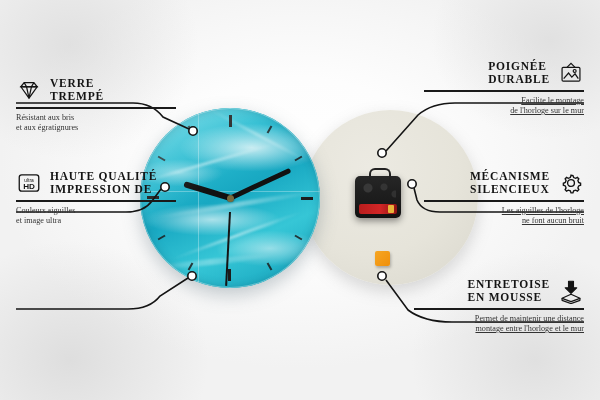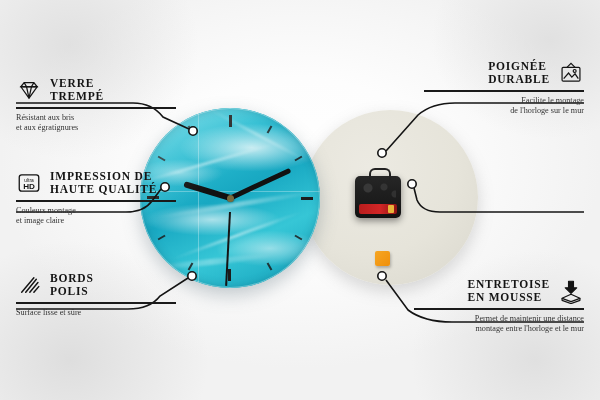--- a/index.html
+++ b/index.html
@@ -93,21 +93,21 @@
   
   .feat{position:absolute;width:175px;}
   .feat .row{display:flex;align-items:center;gap:8px;}
   .feat.left .row{justify-content:flex-start;}
   .feat.right .row{justify-content:flex-end;}
   .ttl{font-family:"Liberation Serif", serif;font-weight:700;font-size:11.5px;letter-spacing:.8px;
     color:#141414;line-height:13px;text-transform:uppercase;}
   .feat.right .ttl{}
   .rule{height:1.5px;background:#1a1a1a;margin:4px 0 4px;}
   .desc{font-family:"Liberation Serif", serif;font-size:8.2px;color:#333;line-height:10.5px;}
-  .feat.right .desc{text-align:right;}
+  .feat.right .desc{text-align:right;text-decoration:underline;}
   .ico{width:26px;height:26px;flex:0 0 26px;display:block;}
 
   svg.lines{position:absolute;left:0;top:0;width:600px;height:400px;pointer-events:none;}
 </style>
 </head>
 <body>
 
 <div id="stage">
 
   <div class="vig tl"></div>
@@ -222,52 +222,31 @@
   <div class="feat left" style="left:16px;top:170px;width:165px;">
     <div class="row">
       <span class="ico">
         <svg viewBox="0 0 32 32" width="26" height="26">
           <rect x="4" y="6" width="24" height="20" rx="3" fill="none" stroke="#141414" stroke-width="1.6"></rect>
           <text x="16" y="14.5" font-family="Liberation Sans, sans-serif" font-size="6" text-anchor="middle" fill="#141414">ultra</text>
           <text x="16" y="23" font-family="Liberation Sans, sans-serif" font-size="10" font-weight="bold" text-anchor="middle" fill="#141414">HD</text>
         </svg>
       </span>
       <span>
+        <div class="ttl">HAUTE QUALITÉ</div>
         <div class="ttl">IMPRESSION DE</div>
-        <div class="ttl">HAUTE QUALITÉ</div>
       </span>
     </div>
     <div class="rule" style="width:160px;"></div>
     <div class="desc">
-      <div>Couleurs montage</div>
-      <div>et image claire</div>
-    </div>
-  </div>
-
-  <div class="feat left" style="left:16px;top:272px;width:165px;">
-    <div class="row">
-      <span class="ico">
-        <svg viewBox="0 0 32 32" width="26" height="26" fill="none" stroke="#141414" stroke-width="1.8" stroke-linecap="round">
-          <path d="M7 25 L22 7"></path>
-            <path d="M12 25 L25 9"></path>
-            <path d="M17 25 L27 13"></path>
-            <path d="M22 25 L28 18"></path>
-        </svg>
-      </span>
-      <span>
-        <div class="ttl">BORDS</div>
-        <div class="ttl">POLIS</div>
-      </span>
-    </div>
-    <div class="rule" style="width:160px;"></div>
-    <div class="desc">
-      <div>Surface lisse et sûre</div>
-      <div></div>
-    </div>
-  </div>
+      <div>Couleurs aiguilles</div>
+      <div>et image ultra</div>
+    </div>
+  </div>
+
 
   <div class="feat right" style="left:419px;top:60px;width:165px;">
     <div class="row">
       <span>
         <div class="ttl">POIGNÉE</div>
         <div class="ttl">DURABLE</div>
       </span>
       <span class="ico">
         <svg viewBox="0 0 32 32" width="26" height="26" fill="none" stroke="#141414" stroke-width="1.5">
           <path d="M11 9 L16 4 L21 9"></path>
@@ -277,20 +256,39 @@
         </svg>
       </span>
     </div>
     <div class="rule" style="width:160px;margin-left:5px;"></div>
     <div class="desc">
       <div>Facilite le montage</div>
       <div>de l'horloge sur le mur</div>
     </div>
   </div>
 
+  <div class="feat right" style="left:419px;top:170px;width:165px;">
+    <div class="row">
+      <span>
+        <div class="ttl">MÉCANISME</div>
+        <div class="ttl">SILENCIEUX</div>
+      </span>
+      <span class="ico">
+        <svg viewBox="0 0 32 32" width="26" height="26" fill="none" stroke="#141414" stroke-width="1.7">
+          <path d="M16 6.5 l2.4 .4 .9 2.4 2.4 .9 2.2-1.1 1.7 1.7 -1.1 2.2 .9 2.4 2.4 .9 0 2.4 -2.4 .9 -.9 2.4 1.1 2.2 -1.7 1.7 -2.2-1.1 -2.4 .9 -.9 2.4 -2.4 0 -.9-2.4 -2.4-.9 -2.2 1.1 -1.7-1.7 1.1-2.2 -.9-2.4 -2.4-.9 0-2.4 2.4-.9 .9-2.4 -1.1-2.2 1.7-1.7 2.2 1.1 2.4-.9 .9-2.4 Z"></path>
+          <circle cx="16" cy="16" r="4.2"></circle>
+        </svg>
+      </span>
+    </div>
+    <div class="rule" style="width:160px;margin-left:5px;"></div>
+    <div class="desc">
+      <div>Les aiguilles de l'horloge</div>
+      <div>ne font aucun bruit</div>
+    </div>
+  </div>
 
   <div class="feat right" style="left:409px;top:278px;width:175px;">
     <div class="row">
       <span>
         <div class="ttl">ENTRETOISE</div>
         <div class="ttl">EN MOUSSE</div>
       </span>
       <span class="ico">
         <svg viewBox="0 0 32 32" width="26" height="26" fill="none" stroke="#141414" stroke-width="1.5" stroke-linejoin="round">
           <path d="M13 4 h6 v8 h4 l-7 7 -7-7 h4 Z" fill="#141414"></path>

